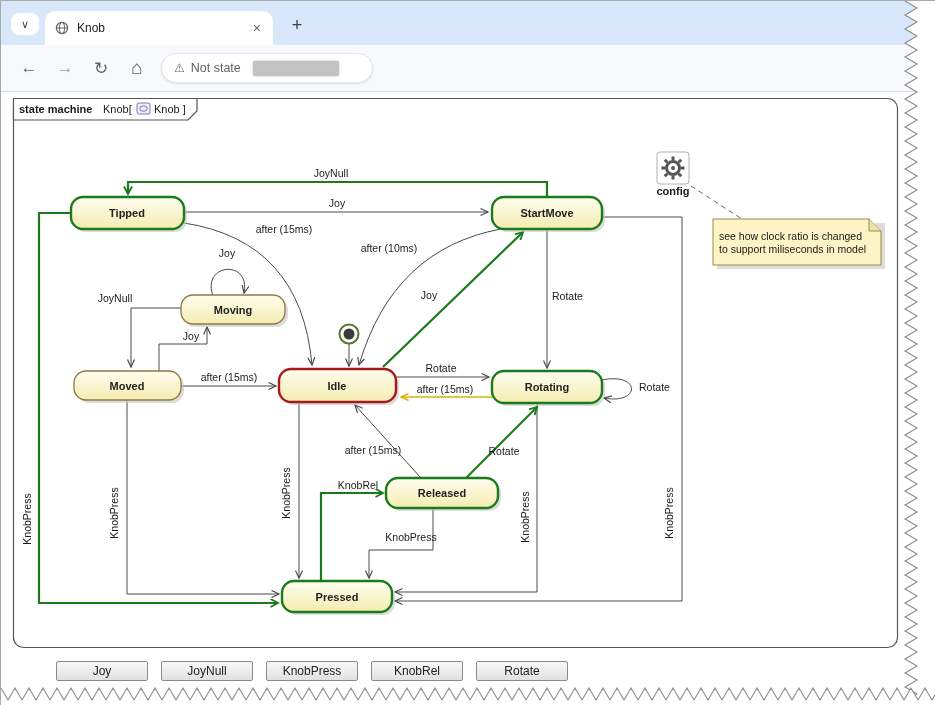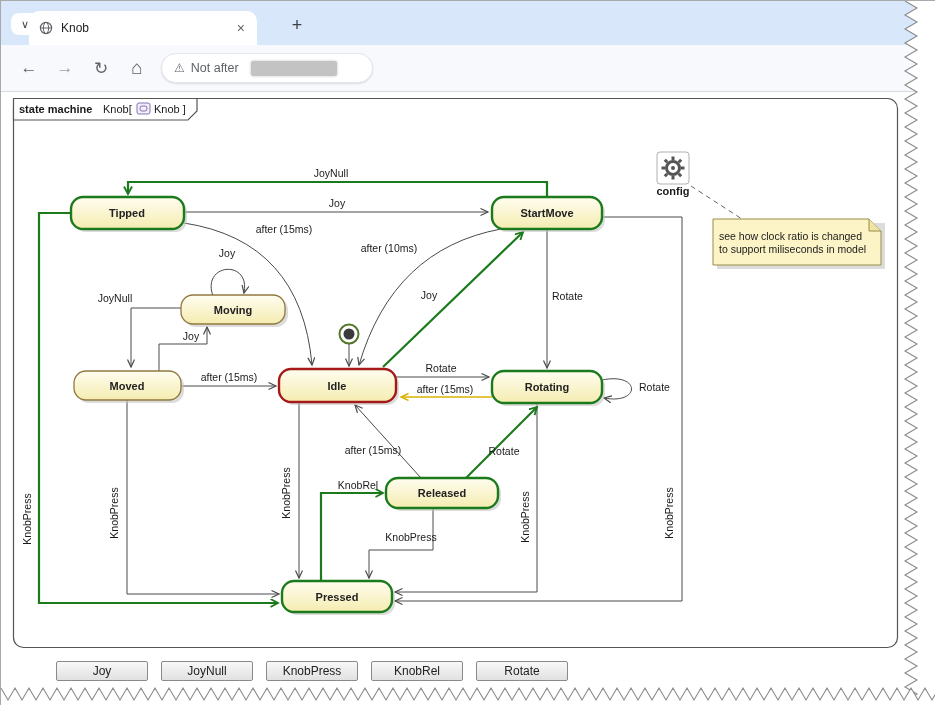--- a/index.html
+++ b/index.html
@@ -5,21 +5,21 @@
   html,body{margin:0;padding:0;background:#fff;}
   body{
     width:935px;height:705px;position:relative;overflow:hidden;
     font-family:"Liberation Sans","DejaVu Sans",sans-serif;color:#202124;
     border-top:1px solid #a9a9a9;border-left:1px solid #a9a9a9;box-sizing:border-box;
   }
   
   .tabstrip{position:absolute;left:0;top:0;width:935px;height:44px;background:#d9e7fa;z-index:3;}
   .tab-search-btn{position:absolute;left:10px;top:12px;width:28px;height:22px;background:#fff;
     border-radius:8px;display:flex;align-items:center;justify-content:center;font-size:11px;color:#444;cursor:pointer;}
-  .tab{position:absolute;left:28px;top:10px;width:228px;height:34px;background:#fff;
+  .tab{position:absolute;left:44px;top:10px;width:228px;height:34px;background:#fff;
     border-radius:10px 10px 0 0;display:flex;align-items:center;padding:0 10px;box-sizing:border-box;}
   .tab-title{font-size:12px;color:#202124;margin-left:8px;flex:1;}
   .tab-close{font-size:14px;color:#5f6368;cursor:pointer;padding:0 2px;}
   .new-tab{position:absolute;left:284px;top:12px;width:24px;height:24px;display:flex;align-items:center;
     justify-content:center;font-size:18px;color:#3c4043;cursor:pointer;}
   .toolbar{position:absolute;left:0;top:44px;width:935px;height:46px;background:#f8f9fd;
     border-bottom:1px solid #d7dade;z-index:3;}
   .nav-ic{position:absolute;top:11px;width:24px;height:24px;display:flex;align-items:center;justify-content:center;
     font-size:17px;color:#5f6368;cursor:pointer;}
   .ic-back{left:16px;}
@@ -230,21 +230,21 @@
   <div class="new-tab">+</div>
 </div>
 
 <div class="toolbar">
   <span class="nav-ic ic-back">←</span>
   <span class="nav-ic ic-fwd">→</span>
   <span class="nav-ic ic-reload">↻</span>
   <span class="nav-ic ic-home">⌂</span>
   <div class="addr">
     <span class="addr-warn">⚠</span>
-    <span class="addr-text">Not after</span>
+    <span class="addr-text">Not state</span>
     <span class="addr-redact"></span>
   </div>
 </div>
 
 <div class="simrow">
   <button>Joy</button>
   <button>JoyNull</button>
   <button>KnobPress</button>
   <button>KnobRel</button>
   <button>Rotate</button>

